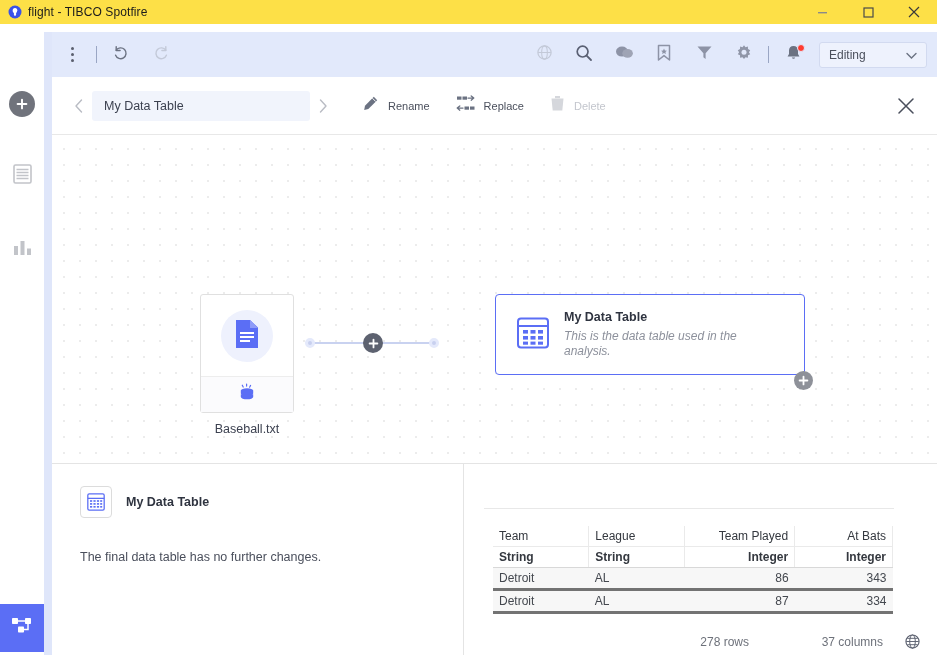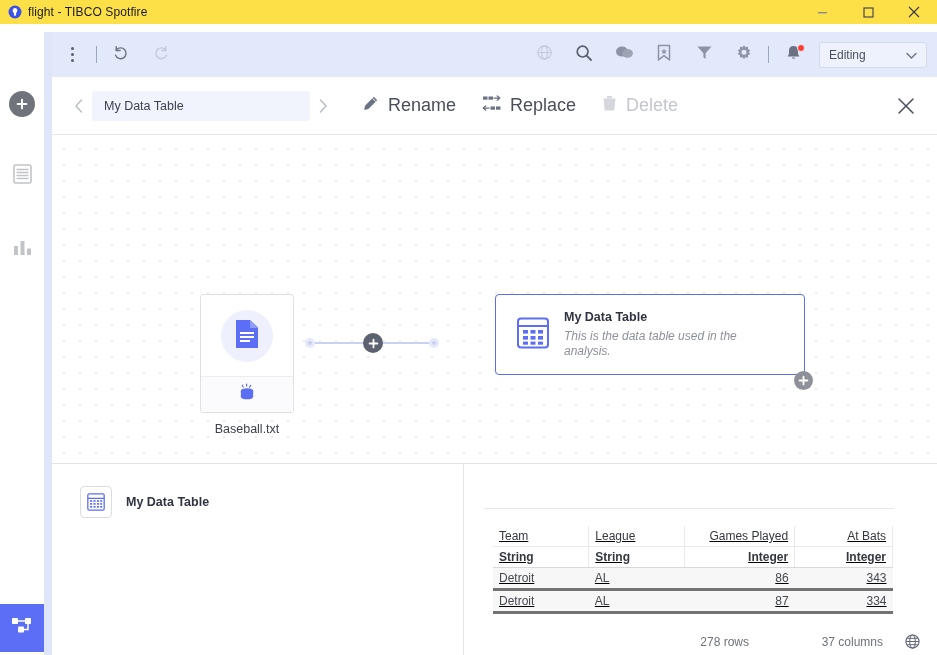--- a/index.html
+++ b/index.html
@@ -86,21 +86,21 @@
   }
   .nav-chev { width:26px; height:30px; display:flex; align-items:center; justify-content:center; color:#b9bcc4; }
   .table-select {
     width:218px; height:30px; background:#f1f4fc; border-radius:3px;
     display:flex; align-items:center; padding:0 12px;
     font-size:12.5px; color:#3c4150;
   }
   .act {
     display:flex; align-items:center; gap:9px; margin-left:26px; height:30px;
   }
-  .act-label { font-size:18px; color:#4a4f5c;text-align:center; }
+  .act-label { font-size:11px; color:#4a4f5c;text-align:center; }
   .act-disabled .act-label { color:#c3c6cd; }
   .close-x { position:absolute; right:16px; top:14px; width:30px; height:30px;
              display:flex; align-items:center; justify-content:center; }
 
   
   .canvas {
     position:absolute; left:0; top:58px; width:885px; height:328px;
     background-color:#ffffff;
     background-image: radial-gradient(#ececec 1.1px, transparent 1.2px);
     background-size: 16px 16px;
@@ -174,21 +174,21 @@
     font-size:11.5px; letter-spacing:0.7px; padding:0 4px 9px 4px; margin-right:52px;
     color:#9a9ea8; position:relative;
   }
   .tab.active { color:#2f3440; }
   .tab.active:after {
     content:""; position:absolute; left:-8px; right:-8px; bottom:0; height:2.5px; background:#2f4fe0;
   }
   .tabs-rule { position:absolute; left:20px; top:44px; width:410px; height:1px; background:#e8e8e8; }
 
   .grid { position:absolute; left:29px; top:62px; width:400px; }
-  table { border-collapse:collapse; width:400px; font-size:12px;text-decoration:underline; }
+  table { border-collapse:collapse; width:400px; font-size:12px; }
   th, td { padding:3px 6px; height:19px; white-space:nowrap; }
   .c-team { width:96px; text-align:left; }
   .c-league { width:96px; text-align:left; }
   .c-gp { width:110px; text-align:right; }
   .c-ab { width:98px; text-align:right; }
   thead th { color:#34383f; font-weight:normal; border-bottom:1px solid #eaeaea; }
   tr.typerow td { color:#34383f; font-weight:bold; border-bottom:1px solid #d8d8d8; }
   tbody td { color:#44484f; border-bottom:3px solid #737373; }
   tbody tr.alt td { background:#f7f7f7; }
   .vgrid { border-right:1px solid #eaeaea; }
@@ -514,34 +514,35 @@
                     <rect x="15.6" y="12.2" width="2.2" height="1.8"></rect>
                   <rect x="4.4" y="15.4" width="2.4" height="1.8"></rect>
                     <rect x="8.2" y="15.4" width="2.4" height="1.8"></rect>
                     <rect x="12" y="15.4" width="2.4" height="1.8"></rect>
                     <rect x="15.6" y="15.4" width="2.2" height="1.8"></rect>
                 </g>
               </svg>
             </span>
             <span class="bl-title">My Data Table</span>
           </div>
+          <div class="bl-note">The final data table has no further changes.</div>
         </div>
 
         <div class="vdiv"></div>
 
         <div class="br">
           <div class="tabs-rule"></div>
 
           <div class="grid">
             <table>
               <thead>
                 <tr>
                   <th class="c-team vgrid">Team</th>
                   <th class="c-league vgrid">League</th>
-                  <th class="c-gp vgrid">Games Played</th>
+                  <th class="c-gp vgrid">Team Played</th>
                   <th class="c-ab vgrid">At Bats</th>
                 </tr>
               </thead>
               <tbody>
                 <tr class="typerow">
                   <td class="c-team vgrid">String</td>
                   <td class="c-league vgrid">String</td>
                   <td class="c-gp vgrid">Integer</td>
                   <td class="c-ab vgrid">Integer</td>
                 </tr>

